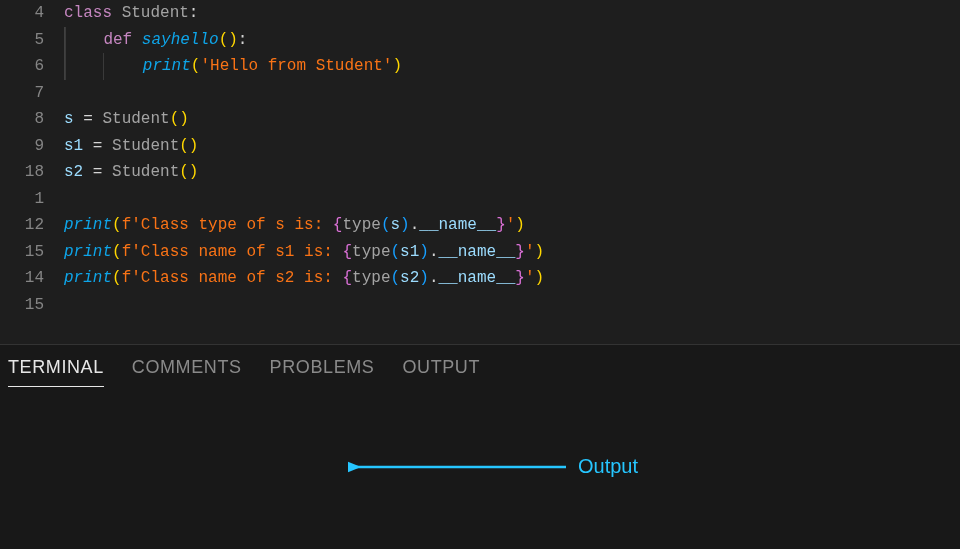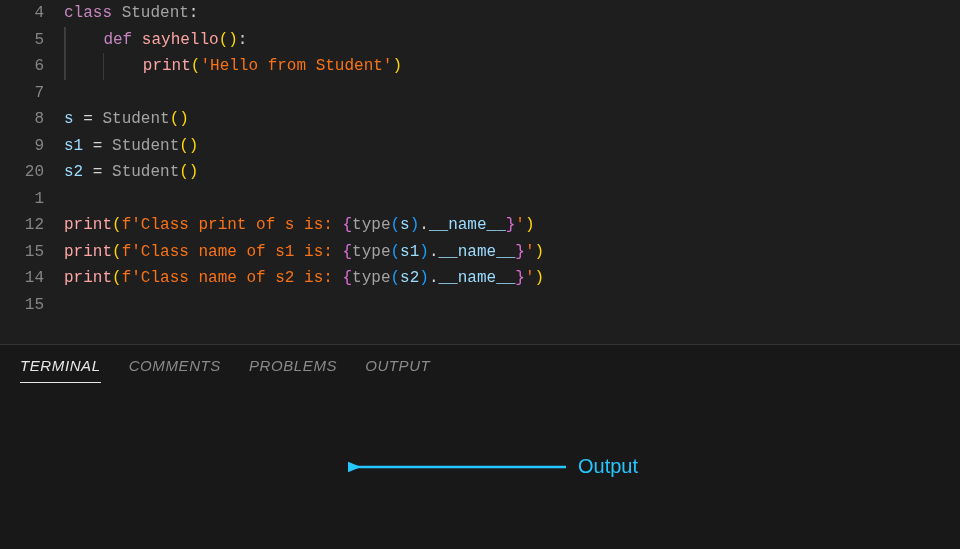--- a/index.html
+++ b/index.html
@@ -38,44 +38,43 @@
   .indent-guide {
     border-left: 1px solid #404040;
     display: inline-block;
     height: 100%;
     vertical-align: top;
     box-sizing: border-box;
   } 
   
   .kw { color: #c586c0; }          
   .cls { color: #a3a3a3; }         
-  .fn { color: #fca5a5; }          
+  .fn { color: #0ea5e9; font-style: italic; }          
   .pn { color: #ffd700; }          
   .pn2 { color: #da70d6; }         
   .pn3 { color: #179fff; }         
   .str { color: #f97316; }         
   .var { color: #9cdcfe; }         
   .op { color: #d4d4d4; }          
   .dunder { color: #9cdcfe; }
   .colon { color: #d4d4d4; }
 
   .panel {
     border-top: 1px solid #333333;
     background: #181818;
     height: 205px;
   }
   .tabs {
     display: flex;
     gap: 28px;
-    padding: 12px 20px 0 20px;
+    padding: 12px 20px 0 8px;
     font-family: -apple-system, BlinkMacSystemFont, "Segoe UI", sans-serif;
-    font-size: 15px;
+    font-size: 18px;
     letter-spacing: 0.6px;
     color: #8a8a8a;
-    font-style: italic;
   }
   .tab {
     padding-bottom: 8px;
     cursor: pointer;
   }
   .tab.active {
     color: #e7e7e7;
     border-bottom: 1px solid #e7e7e7;
   }
   .terminal {
@@ -113,37 +112,37 @@
 <body>
 
 <div class="editor-area">
   <div class="gutter" id="gutter">
       <div>4</div>
       <div>5</div>
       <div>6</div>
       <div>7</div>
       <div>8</div>
       <div>9</div>
-      <div>20</div>
+      <div>18</div>
       <div>1</div>
       <div>12</div>
       <div>15</div>
       <div>14</div>
       <div>15</div>
     </div>
   <div class="code" id="code">
       <div><span class="kw">class</span> <span class="cls">Student</span><span class="colon">:</span></div>
       <div style="position: relative;"><span class="indent-guide" style="padding-left:0;margin-right:0;">    </span><span class="kw">def</span> <span class="fn">sayhello</span><span class="pn">()</span><span class="colon">:</span><span style="position: absolute; left: 1px; top: 0px; bottom: 0px; border-left: 1px solid rgb(58, 58, 58);"></span></div>
       <div style="position: relative;"><span class="indent-guide" style="padding-left:0;margin-right:0;">    </span><span class="indent-guide" style="padding-left:0;margin-right:0;">    </span><span class="fn">print</span><span class="pn">(</span><span class="str">'Hello from Student'</span><span class="pn">)</span><span style="position: absolute; left: 1px; top: 0px; bottom: 0px; border-left: 1px solid rgb(58, 58, 58);"></span><span style="position: absolute; left: 39.4px; top: 0px; bottom: 0px; border-left: 1px solid rgb(58, 58, 58);"></span></div>
       <div></div>
       <div><span class="var">s</span> <span class="op">=</span> <span class="cls">Student</span><span class="pn">()</span></div>
       <div><span class="var">s1</span> <span class="op">=</span> <span class="cls">Student</span><span class="pn">()</span></div>
       <div><span class="var">s2</span> <span class="op">=</span> <span class="cls">Student</span><span class="pn">()</span></div>
       <div></div>
-      <div><span class="fn">print</span><span class="pn">(</span><span class="str">f'Class print of s is: </span><span class="pn2">{</span><span class="cls">type</span><span class="pn3">(</span><span class="var">s</span><span class="pn3">)</span><span class="op">.</span><span class="dunder">__name__</span><span class="pn2">}</span><span class="str">'</span><span class="pn">)</span></div>
+      <div><span class="fn">print</span><span class="pn">(</span><span class="str">f'Class type of s is: </span><span class="pn2">{</span><span class="cls">type</span><span class="pn3">(</span><span class="var">s</span><span class="pn3">)</span><span class="op">.</span><span class="dunder">__name__</span><span class="pn2">}</span><span class="str">'</span><span class="pn">)</span></div>
       <div><span class="fn">print</span><span class="pn">(</span><span class="str">f'Class name of s1 is: </span><span class="pn2">{</span><span class="cls">type</span><span class="pn3">(</span><span class="var">s1</span><span class="pn3">)</span><span class="op">.</span><span class="dunder">__name__</span><span class="pn2">}</span><span class="str">'</span><span class="pn">)</span></div>
       <div><span class="fn">print</span><span class="pn">(</span><span class="str">f'Class name of s2 is: </span><span class="pn2">{</span><span class="cls">type</span><span class="pn3">(</span><span class="var">s2</span><span class="pn3">)</span><span class="op">.</span><span class="dunder">__name__</span><span class="pn2">}</span><span class="str">'</span><span class="pn">)</span></div>
       <div></div>
     </div>
 </div>
 
 <div class="panel">
   <div class="tabs">
     <div class="tab active">TERMINAL</div>
     <div class="tab">COMMENTS</div>

